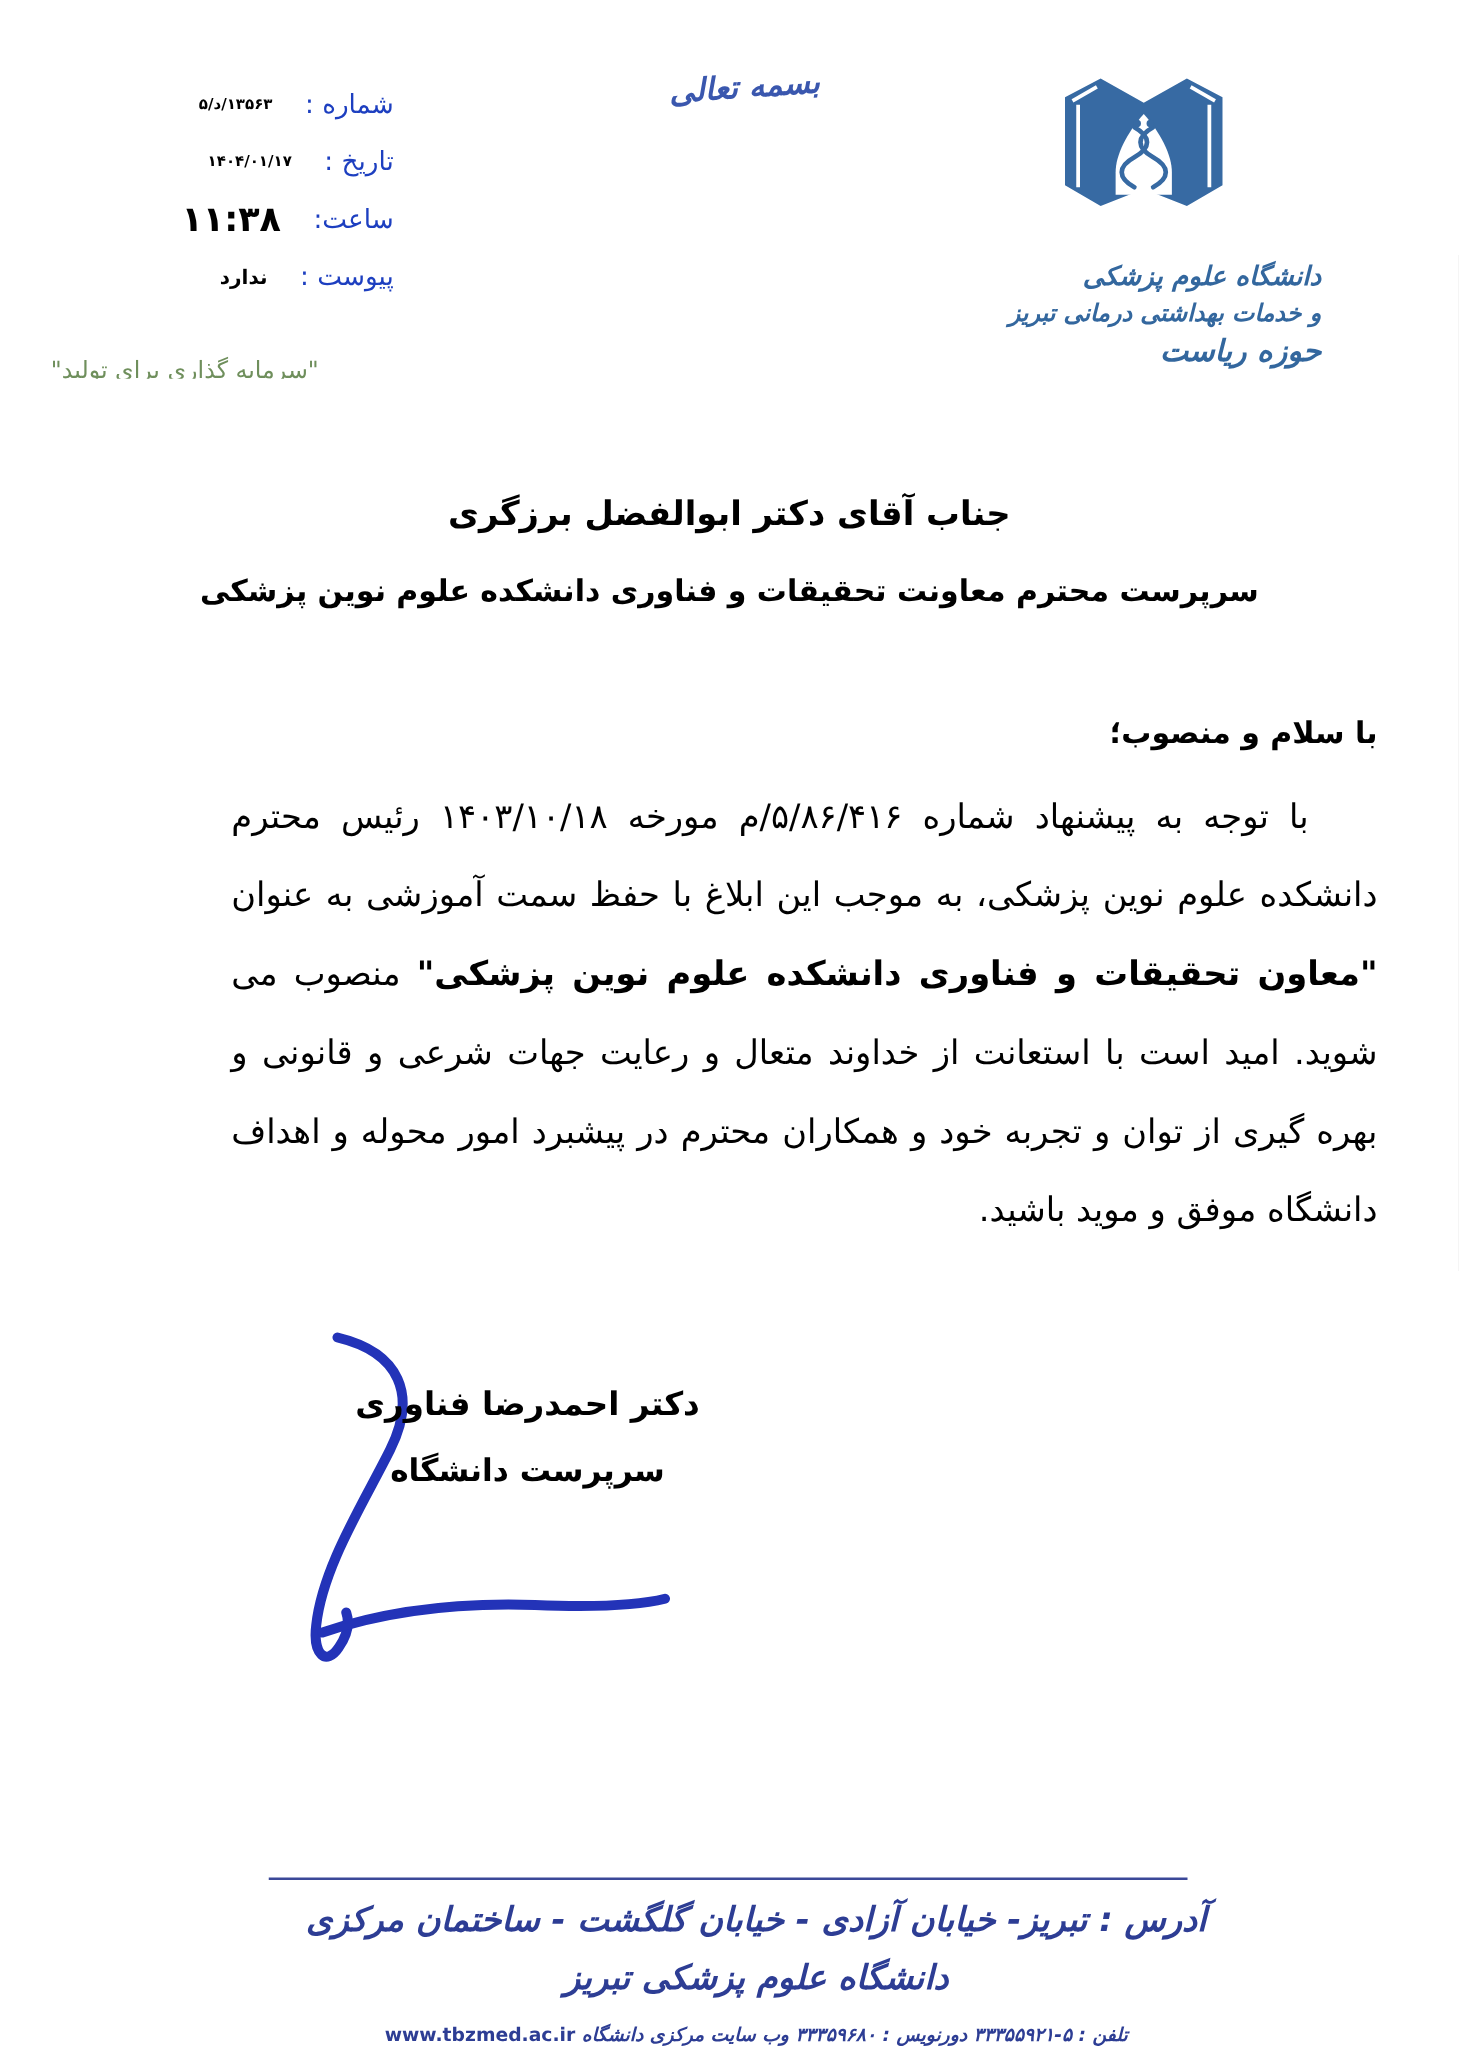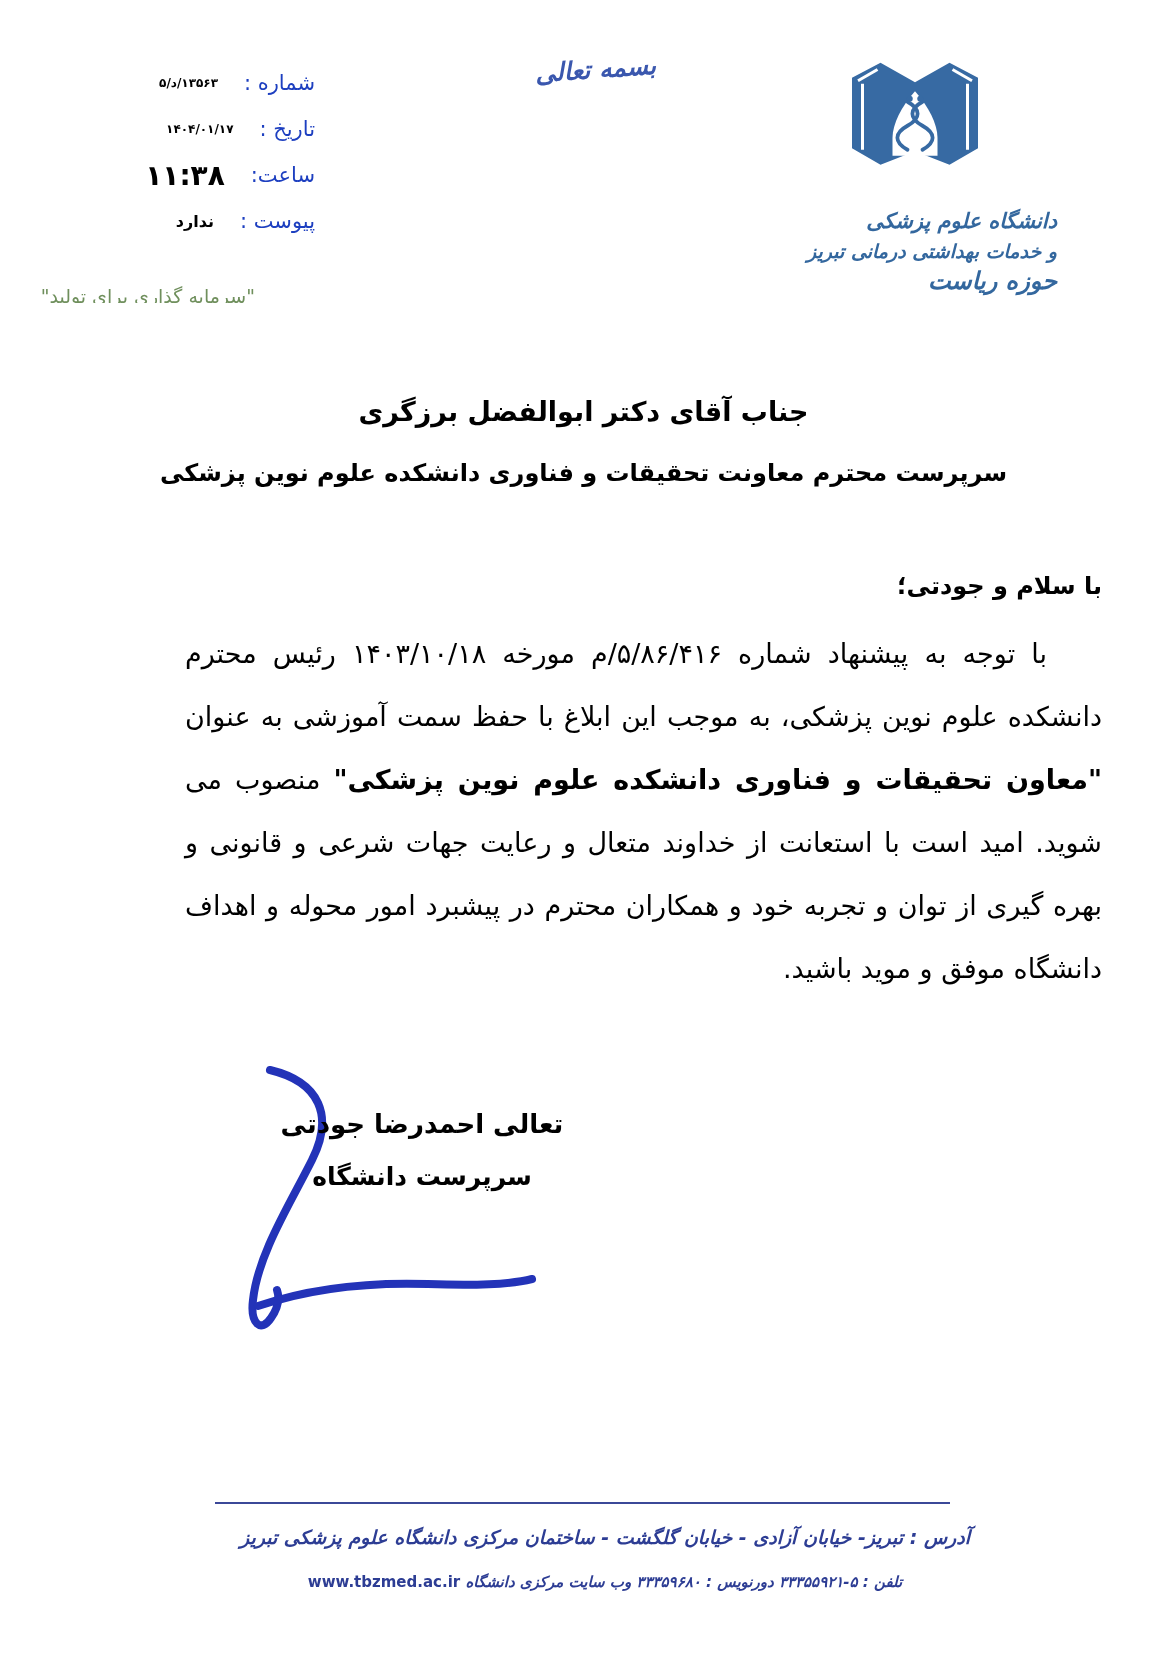--- a/index.html
+++ b/index.html
@@ -58,21 +58,21 @@
   .signer .s1 { font-size:26px; font-weight:bold; line-height:56px; white-space:nowrap; }
   .signer .s2 { font-size:25px; font-weight:bold; line-height:50px; white-space:nowrap; }
   .sig-svg { position:absolute; left:226px; top:1052px; }
 
   
   .footer-rule { position:absolute; top:1502px; left:215px; width:735px; height:2px; background:#3b4898; }
   .footer-text {
     position:absolute; top:1514px; left:205px; width:800px; text-align:center;
     color:#2d3d94; font-weight:bold; font-style:italic;
   }
-  .footer-text .f1 { font-size:19px; line-height:46px; }
+  .footer-text .f1 { font-size:27px; line-height:46px; }
   .footer-text .f2 { font-size:15px; line-height:44px; }
   .footer-text .website { font-style:normal; font-family:"DejaVu Sans", sans-serif; }
 </style>
 </head>
 <body>
 
 <div class="page">
 
   <div class="meta">
     <div class="meta-row">
@@ -113,33 +113,33 @@
     <div class="logo-line l1">دانشگاه علوم پزشکی</div>
     <div class="logo-line l2">و خدمات بهداشتی درمانی تبریز</div>
     <div class="logo-line l3">حوزه ریاست</div>
   </div>
 
   <div class="recipient">
     <div class="r1">جناب آقای دکتر ابوالفضل برزگری</div>
     <div class="r2">سرپرست محترم معاونت تحقیقات و فناوری دانشکده علوم نوین پزشکی</div>
   </div>
 
-  <div class="salutation">با سلام و جودتی؛</div>
+  <div class="salutation">با سلام و منصوب؛</div>
 
   <div class="body-par">
     <span>با توجه به پیشنهاد شماره ۵/۸۶/۴۱۶/م مورخه ۱۴۰۳/۱۰/۱۸ رئیس محترم دانشکده علوم نوین پزشکی، به موجب این ابلاغ با حفظ سمت آموزشی به عنوان </span><span class="bold">"معاون تحقیقات و فناوری دانشکده علوم نوین پزشکی"</span><span> منصوب می شوید. امید است با استعانت از خداوند متعال و رعایت جهات شرعی و قانونی و بهره گیری از توان و تجربه خود و همکاران محترم در پیشبرد امور محوله و اهداف دانشگاه موفق و موید باشید.</span>
   </div>
 
   <svg class="sig-svg" width="330" height="300" viewBox="0 0 330 300">
     <path d="M44 18 C94 30 108 64 86 108 C64 152 32 202 27 248 C24 272 35 281 45 266 C52 256 54 247 51 238" stroke="#2333b8" stroke-width="8" fill="none" stroke-linecap="round"></path>
     <path d="M32 254 C82 237 142 230 202 232 C252 234 286 232 306 227" stroke="#2333b8" stroke-width="8" fill="none" stroke-linecap="round"></path>
   </svg>
 
   <div class="signer">
-    <div class="s1">تعالی احمدرضا جودتی</div>
+    <div class="s1">دکتر احمدرضا فناوری</div>
     <div class="s2">سرپرست دانشگاه</div>
   </div>
 
   <div class="footer-rule"></div>
   <div class="footer-text">
     <div class="f1">آدرس : تبریز- خیابان آزادی - خیابان گلگشت - ساختمان مرکزی دانشگاه علوم پزشکی تبریز</div>
     <div class="f2">
       <span>تلفن : ۵-۳۳۳۵۵۹۲۱ دورنویس : ۳۳۳۵۹۶۸۰ وب سایت مرکزی دانشگاه</span>
       <span class="website">www.tbzmed.ac.ir</span>
     </div>

